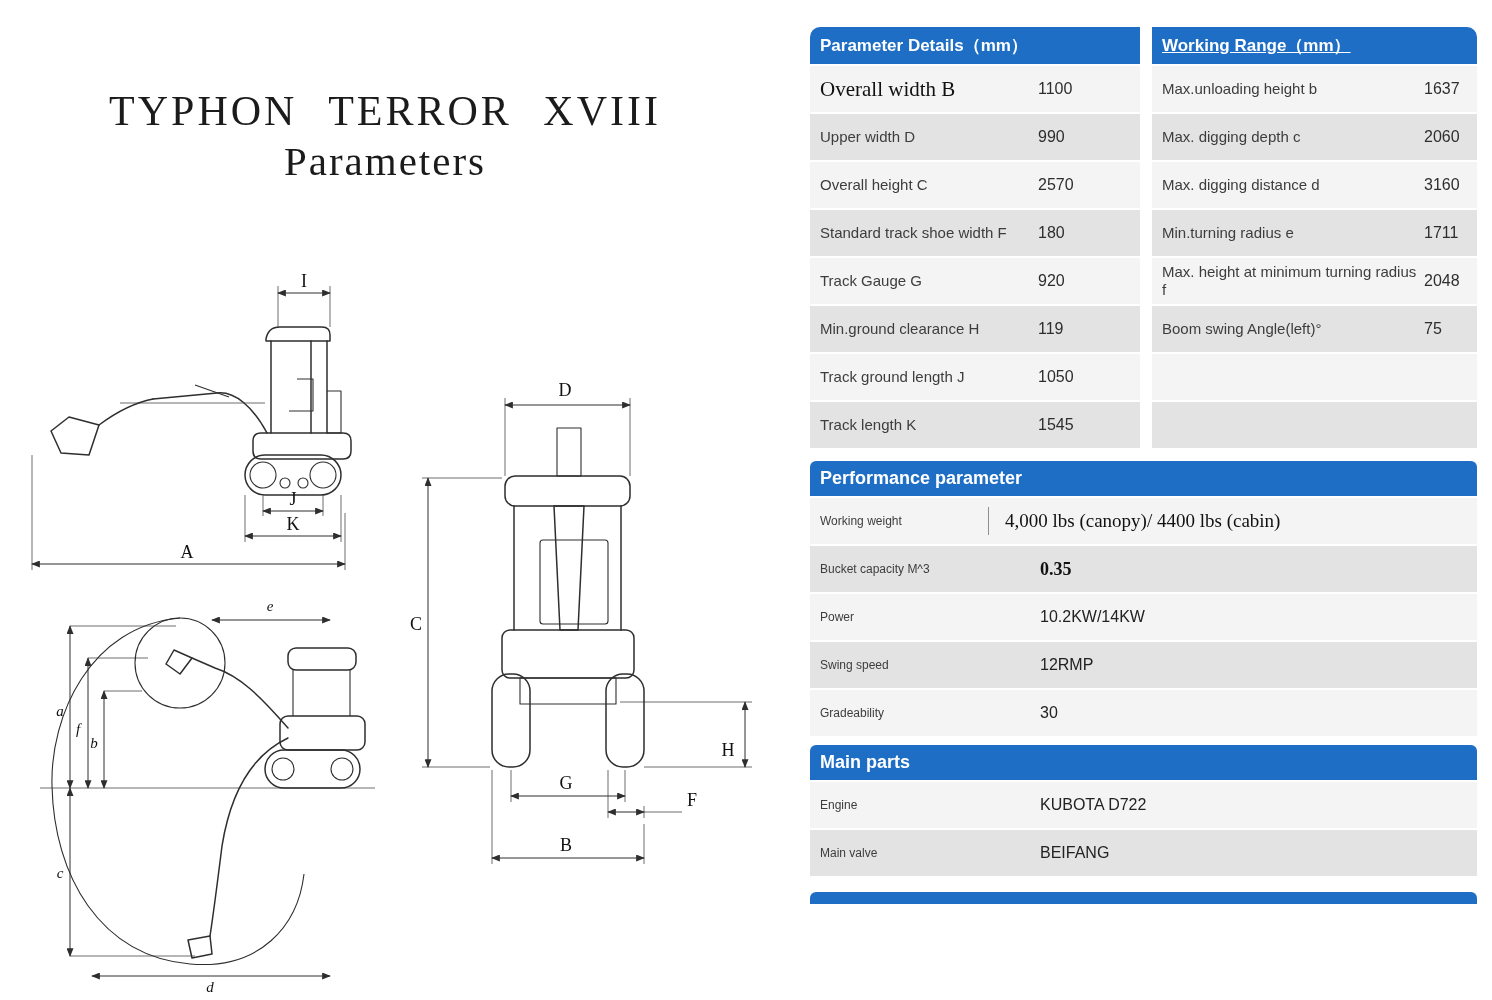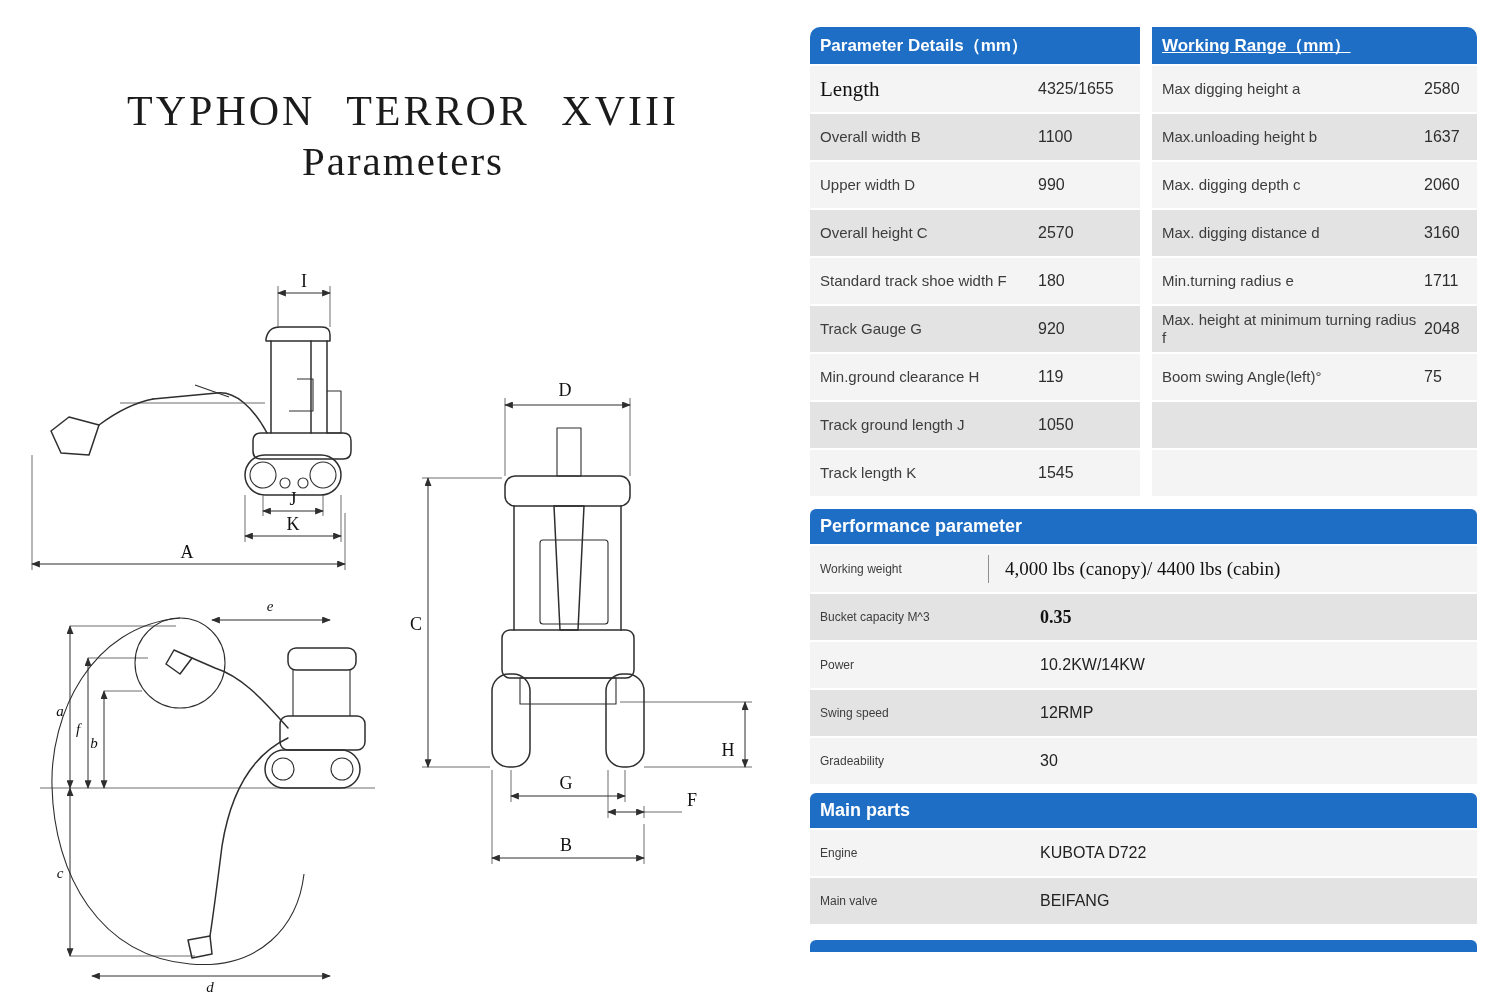--- a/index.html
+++ b/index.html
@@ -9,21 +9,21 @@
     font-family:"Liberation Sans", sans-serif;
     position:relative;
     overflow:hidden;
     color:#333;
   }
   .page { position:absolute; inset:0; }
 
   
   .left-panel { position:absolute; left:0; top:0; width:808px; height:1000px; }
   .title {
-    position:absolute; left:73px; top:86px; width:660px;
+    position:absolute; left:55px; top:86px; width:660px;
     text-align:center;
     font-family:"Liberation Serif", serif;
     color:#1b1b1b;
   }
   .title .t1 { font-size:42px; letter-spacing:3px; word-spacing:18px; line-height:1.2; }
   .title .t2 { font-size:41px; letter-spacing:2px; line-height:1.25; }
 
   .svg-abs { position:absolute; }
   .side-view  { left:15px;  top:273px; }
   .front-view { left:402px; top:372px; }
@@ -255,30 +255,20 @@
 
   <div class="right-panel">
 
     <div class="spec-header">
       <div class="hdr-cell hdr-left">Parameter Details（mm）</div>
       <div class="hdr-cell hdr-right">Working Range（mm）</div>
     </div>
 
     <div class="spec-rows">
 
-      <div class="spec-row">
-        <div class="group">
-          <div class="lbl p-lbl">Length</div>
-          <div class="val">4325/1655</div>
-        </div>
-        <div class="group grow">
-          <div class="lbl w-lbl">Max digging height a</div>
-          <div class="val">2580</div>
-        </div>
-      </div>
 
       <div class="spec-row">
         <div class="group">
           <div class="lbl p-lbl">Overall width B</div>
           <div class="val">1100</div>
         </div>
         <div class="group grow">
           <div class="lbl w-lbl">Max.unloading height b</div>
           <div class="val">1637</div>
         </div>

